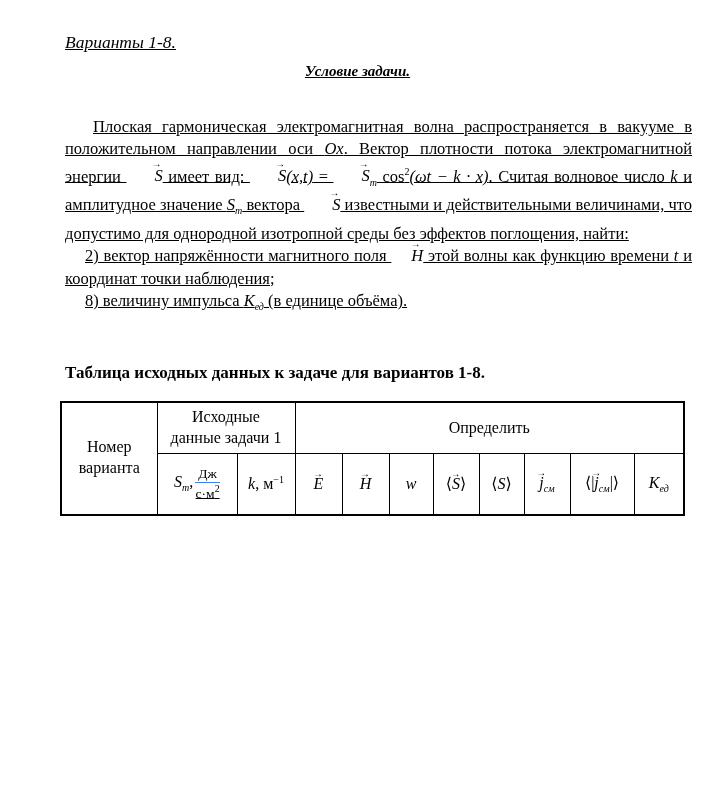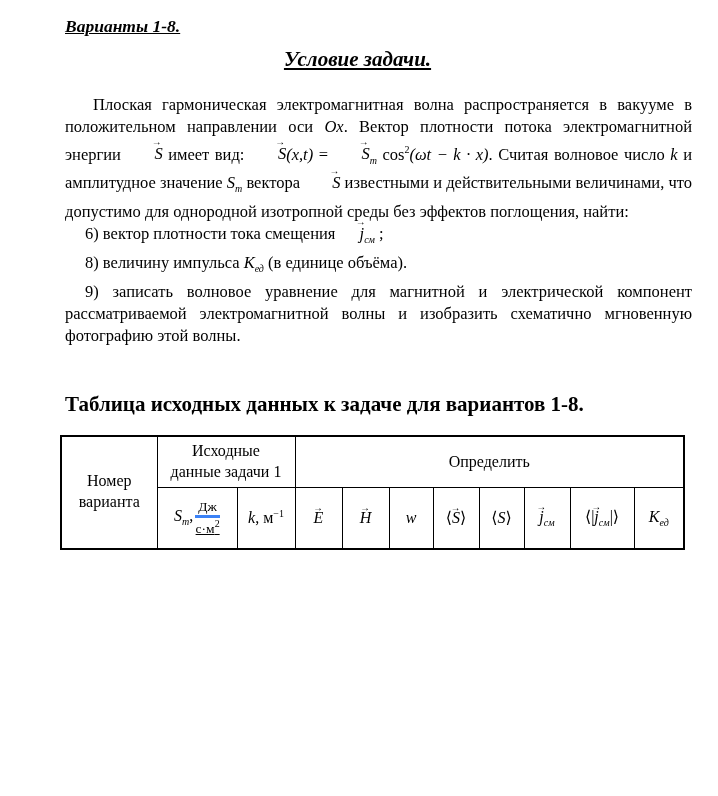--- a/index.html
+++ b/index.html
@@ -3,73 +3,72 @@
 <meta charset="utf-8">
 <style>
   html,body{margin:0;padding:0;}
   body{
     width:718px;height:796px;background:#ffffff;color:#000000;
     font-family:"Liberation Serif","DejaVu Serif",serif;
     overflow:hidden;
   }
   .page{padding:16px 26px 0 65px;}
   .doc-title{
-    font-size:17.5px;font-weight:bold;font-style:italic;
-    text-decoration:underline;margin:0 0 10px 0;
+    font-size:17.5px;font-weight:normal;font-style:italic;
+    text-decoration:underline;margin:16px 0 10px 0;
   }
   .doc-subtitle{
-    font-size:21px;font-weight:bold;font-style:italic;
+    font-size:15px;font-weight:bold;font-style:italic;
     text-decoration:underline;text-align:center;margin:0 0 8px -42px;
   }
-  .body-text{margin-top:22px;}
+  .body-text{margin-top:36px;text-decoration:underline;}
   .para{
     font-size:16.5px;line-height:22.4px;text-align:justify;
     text-indent:28px;margin:0;
   }
   .item{text-indent:20px;}
   .m{font-style:italic;}
   .vec{position:relative;display:inline-block;font-style:italic;}
   .vec::after{
     content:"\2192";position:absolute;left:45%;transform:translateX(-50%);
     top:-0.62em;font-size:0.6em;font-style:normal;line-height:1;
   }
   sub,sup{font-size:10px;}
-  .table-title{font-size:21px;font-weight:bold;margin:44px 0 0 0;}
+  .table-title{font-size:17px;font-weight:bold;margin:44px 0 0 0;}
   table.data{
     border-collapse:collapse;border:2px solid #000;
     margin:18px 0 0 -5px;table-layout:fixed;
   }
   table.data td{
     border:1px solid #000;text-align:center;vertical-align:middle;
     font-size:16px;padding:2px 2px;
   }
   .two-line{white-space:pre-line;line-height:1.3;}
   .row1 td{height:46px;}
   .row2 td{height:56px;}
   .frac{
     display:inline-block;vertical-align:middle;text-align:center;
     font-size:13.5px;line-height:1.15;margin-left:2px;
   }
-  .frac .num{display:block;border-bottom:3px solid #3b82f6;padding:0 3px;}
+  .frac .num{display:block;border-bottom:1px solid #3b82f6;padding:0 3px;}
   .frac .den{display:block;text-decoration:underline;}
 </style>
 </head>
 <body>
 
 <div class="page">
 
   <h1 class="doc-title">Варианты 1-8.</h1>
 
   <h2 class="doc-subtitle">Условие задачи.</h2>
 
   <div class="body-text">
     <p class="para">Плоская гармоническая электромагнитная волна распространяется в вакууме в положительном направлении оси <span class="m">Ox</span>. Вектор плотности потока электромагнитной энергии <span class="vec">S</span> имеет вид: <span class="vec">S</span><span class="m">(x,t)</span> = <span class="vec">S</span><sub class="m">m</sub> cos<sup>2</sup><span class="m">(ωt − k · x)</span>. Считая волновое число <span class="m">k</span> и амплитудное значение <span class="m">S</span><sub class="m">m</sub> вектора <span class="vec">S</span> известными и действительными величинами, что допустимо для однородной изотропной среды без эффектов поглощения, найти:</p>
-    <p class="para item">6) вектор плотности тока смещения <span class="vec">j</span><sub class="m">см</sub> ;</p>
+    <p class="para item">2) вектор напряжённости магнитного поля <span class="vec">H</span> этой волны как функцию времени <span class="m">t</span> и координат точки наблюдения;</p>
     <p class="para item">8) величину импульса <span class="m">K</span><sub class="m">ед</sub> (в единице объёма).</p>
-    <p class="para item">9) записать волновое уравнение для магнитной и электрической компонент рассматриваемой электромагнитной волны и изобразить схематично мгновенную фотографию этой волны.</p>
   </div>
 
   <p class="table-title">Таблица исходных данных к задаче для вариантов 1-8.</p>
 
   <table class="data">
     <colgroup>
       <col style="width:96px">
       <col style="width:80px">
       <col style="width:58px">
       <col style="width:47px">

